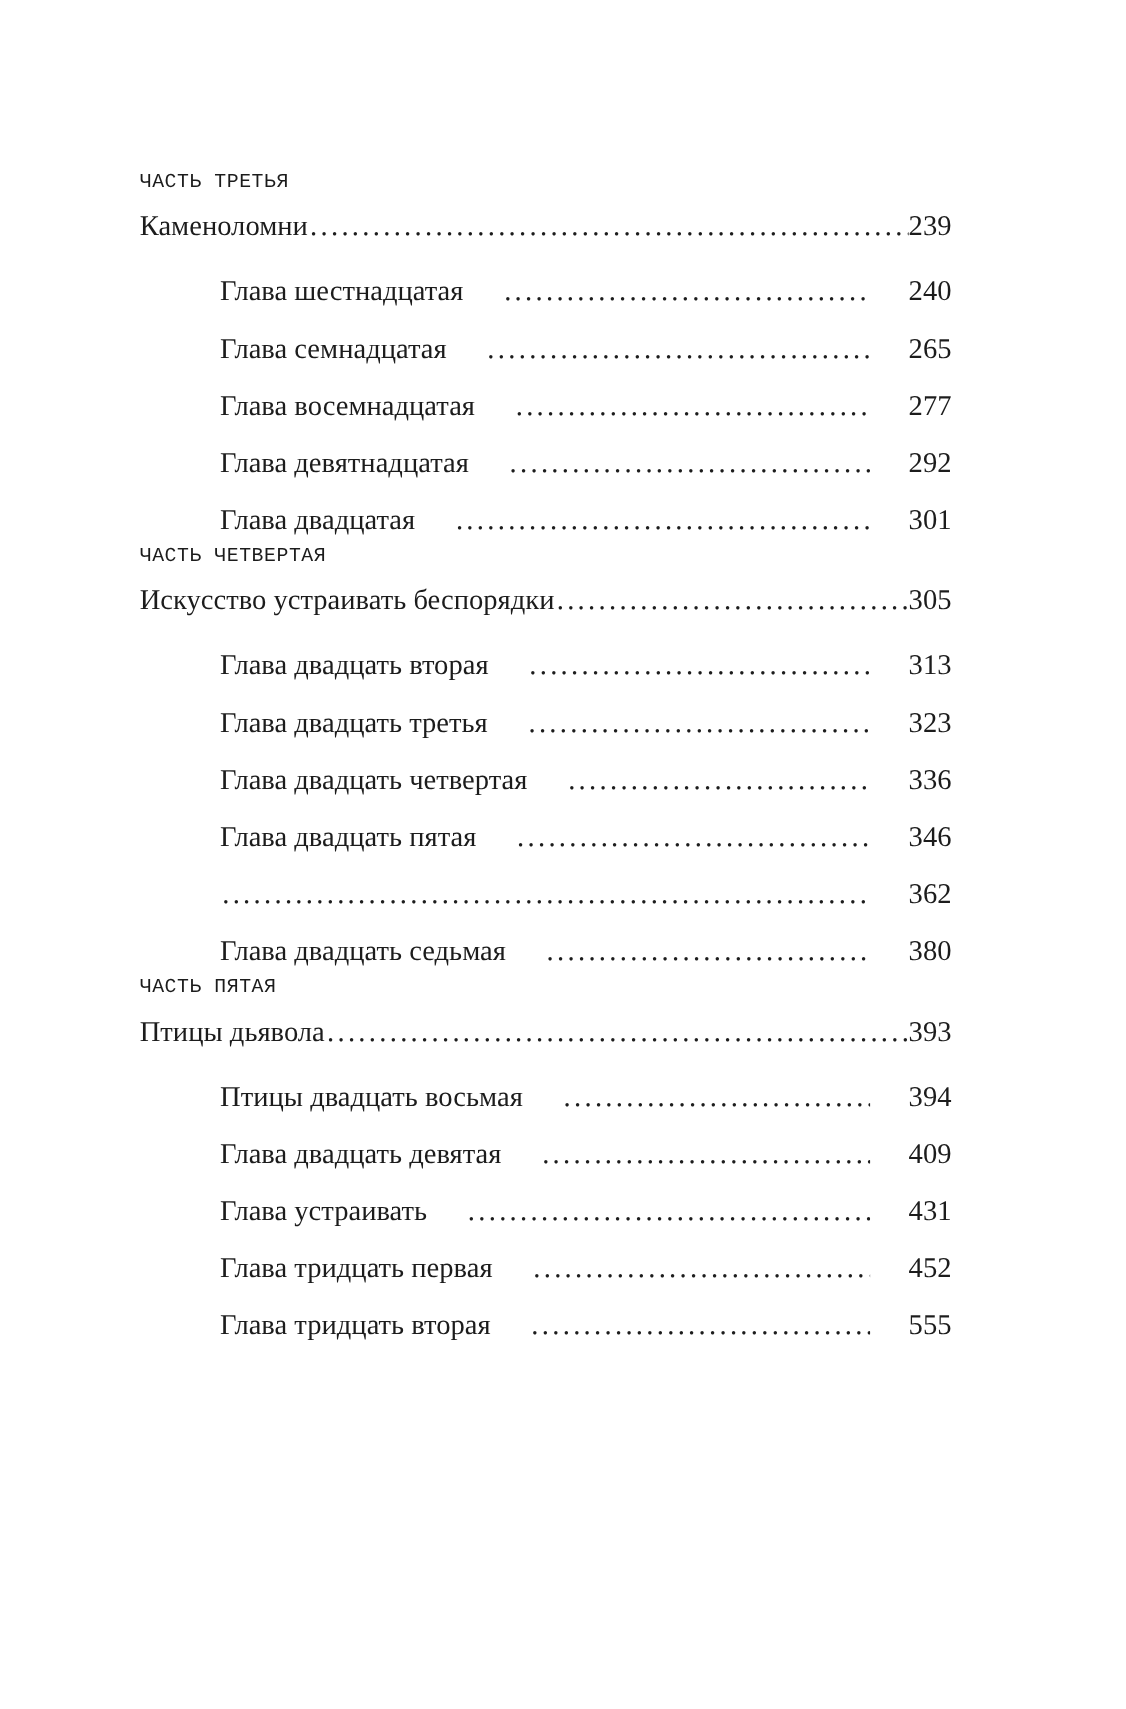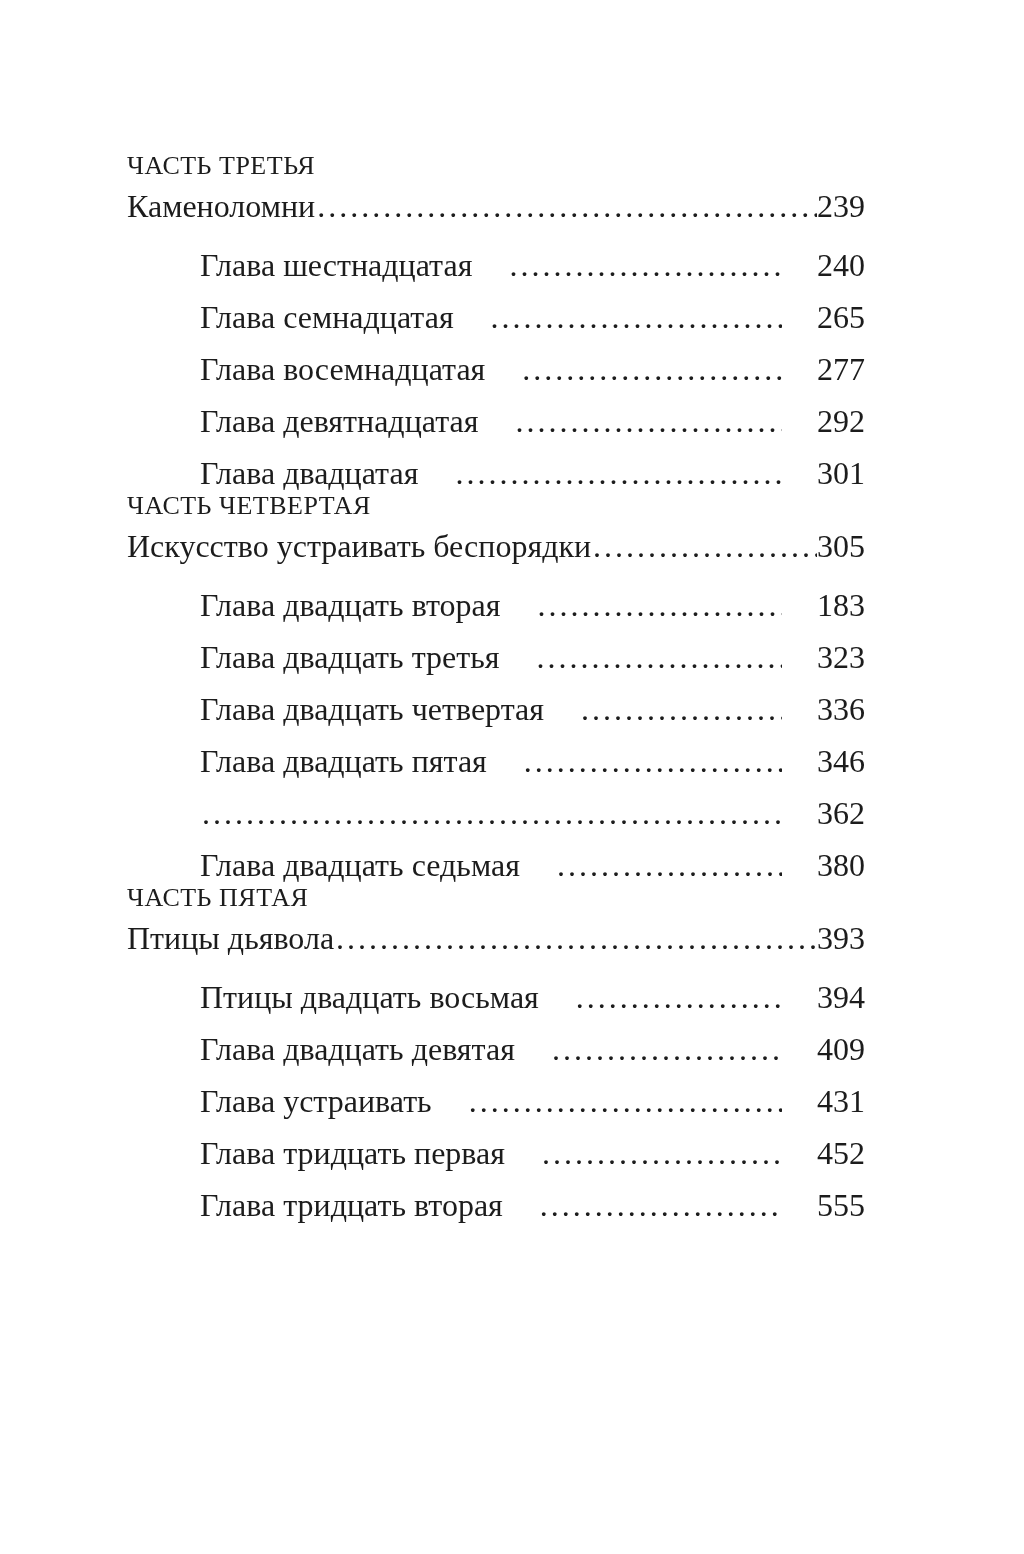--- a/index.html
+++ b/index.html
@@ -18,31 +18,32 @@
   }
   .toc {
     position: absolute;
     left: 127px;
     top: 146px;
     width: 738px; 
   }
   .part + .part {
   }
   .part-title {
-    font-size: 26px;
+    font-size: 18px;
     line-height: 40px;
     font-weight: 400;
     margin: 0;
     letter-spacing: 0.5px;
     white-space: nowrap;
+    font-family: Liberation Mono, monospace;
   }
   .row {
     display: flex;
     align-items: baseline;
-    font-size: 32px;
+    font-size: 26px;
   }
   .row.subtitle {
     line-height: 40px;
   }
   .row.chapter {
     margin-left: 73px;
     margin-top: 26px;
     line-height: 26px;
     gap: 35px;
   }
@@ -114,21 +115,21 @@
     <div class="row subtitle">
       <span class="label">Искусство устраивать беспорядки</span>
       <span class="dots" aria-hidden="true"></span>
       <span class="pagenum">305</span>
     </div>
     <div class="chapters">
 
   <div class="row chapter">
     <span class="label">Глава двадцать вторая</span>
     <span class="dots" aria-hidden="true"></span>
-    <span class="pagenum">183</span>
+    <span class="pagenum">313</span>
   </div>
 
   <div class="row chapter">
     <span class="label">Глава двадцать третья</span>
     <span class="dots" aria-hidden="true"></span>
     <span class="pagenum">323</span>
   </div>
 
   <div class="row chapter">
     <span class="label">Глава двадцать четвертая</span>

